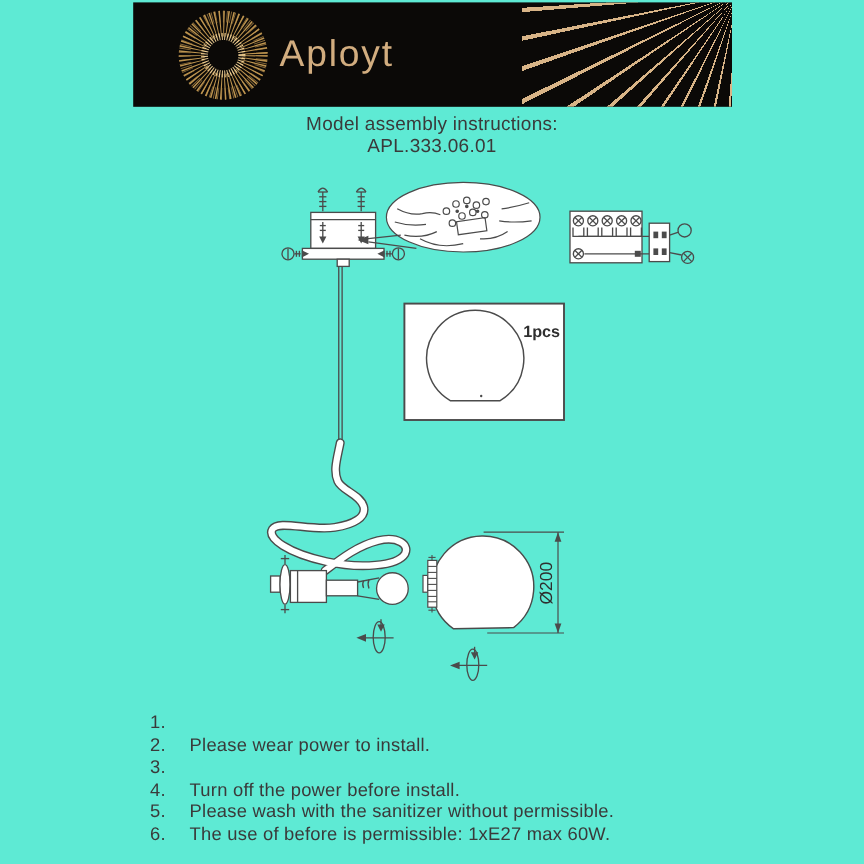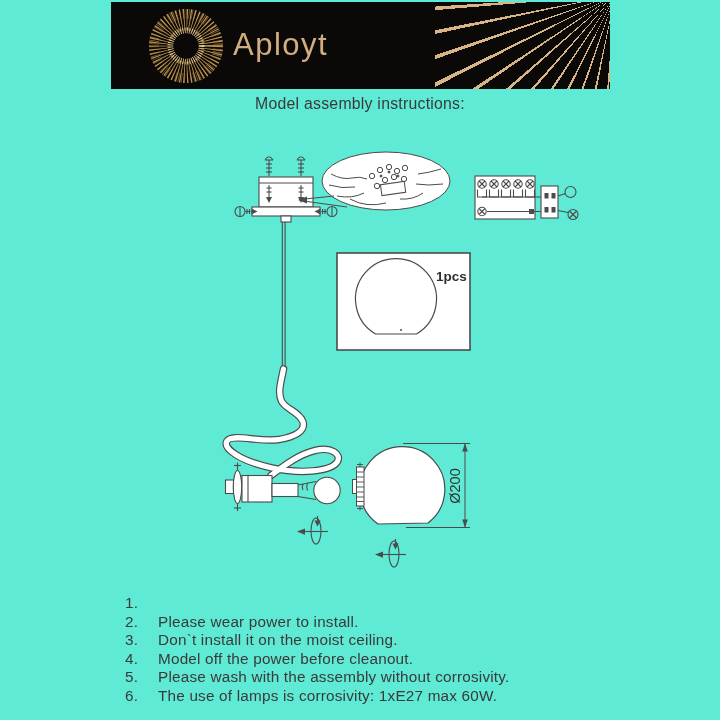--- a/index.html
+++ b/index.html
@@ -35,20 +35,21 @@
       <circle cx="40" cy="40" r="27" fill="none" stroke="#bd944f" stroke-width="22" stroke-dasharray="1 2.1"></circle>
       <circle cx="40" cy="40" r="16" fill="none" stroke="#edcd92" stroke-width="6" stroke-dasharray="0.9 1.4"></circle>
       <circle cx="40" cy="40" r="12.5" fill="#0b0907"></circle>
     </svg>
     <div class="brand">Aployt</div>
     <div class="stripes"></div>
   </header>
 
   <div class="title">
     <div>Model assembly instructions:</div>
+    <div>APL.333.06.01</div>
   </div>
 
   <svg class="diagram" viewBox="0 0 720 720">
     <defs>
       <g id="rot-icon" stroke="#4b4b4b" fill="none" stroke-width="1.1">
         <ellipse cx="0" cy="0" rx="5" ry="13"></ellipse>
         <line x1="-16" y1="0.5" x2="12" y2="0.5"></line>
         <polygon points="-19,0.5 -11,-2.6 -11,3.7" fill="#4b4b4b" stroke="none"></polygon>
         <line x1="1.5" y1="-15" x2="1.5" y2="-7"></line>
         <polygon points="1.5,-4.5 -1.6,-10.5 4.6,-10.5" fill="#4b4b4b" stroke="none"></polygon>
@@ -261,28 +262,27 @@
   <ol class="instructions">
     <li>
       <span class="num">1.</span>
     </li>
     <li>
       <span class="num">2.</span>
       <span class="txt">Please wear power to install.</span>
     </li>
     <li>
       <span class="num">3.</span>
-      <span class="txt">Don`t install it on the moist ceiling.</span>
     </li>
     <li>
       <span class="num">4.</span>
-      <span class="txt">Model off the power before cleanout.</span>
+      <span class="txt">Turn off the power before install.</span>
     </li>
     <li>
       <span class="num">5.</span>
-      <span class="txt">Please wash with the assembly without corrosivity.</span>
+      <span class="txt">Please wash with the sanitizer without permissible.</span>
     </li>
     <li>
       <span class="num">6.</span>
-      <span class="txt">The use of lamps is corrosivity: 1xE27 max 60W.</span>
+      <span class="txt">The use of before is permissible: 1xE27 max 60W.</span>
     </li>
   </ol>
 </div>
 
 </body></html>

